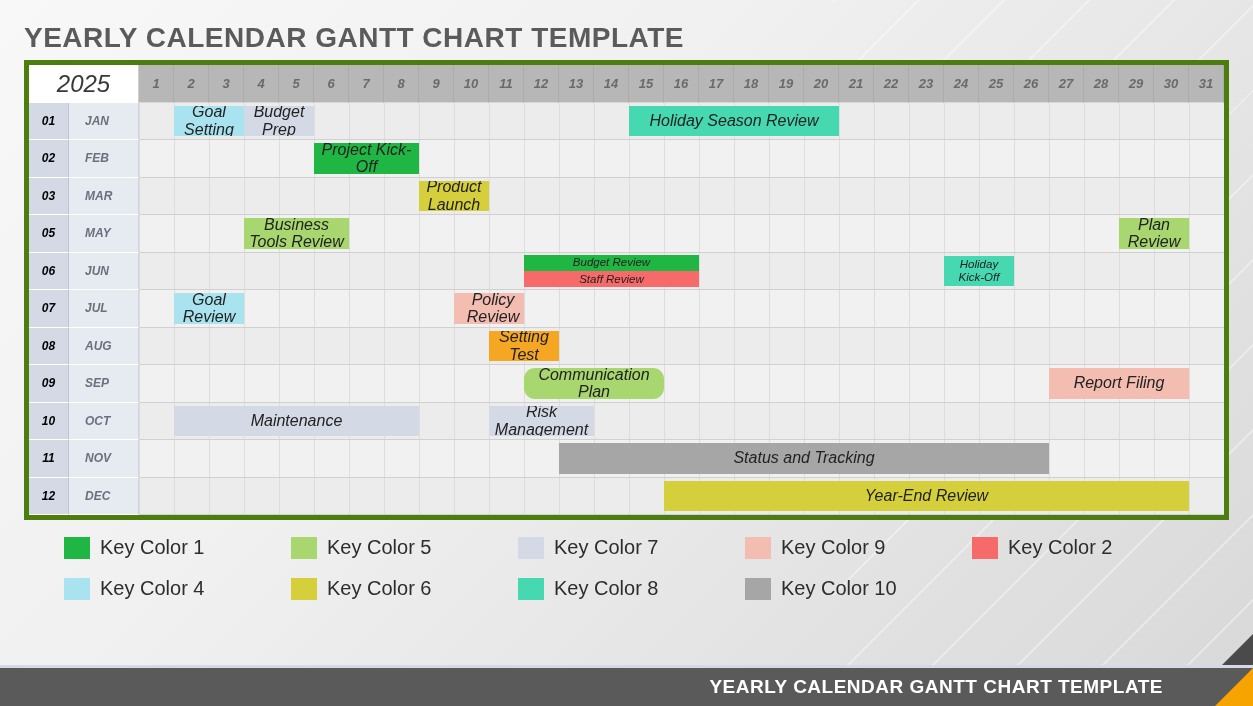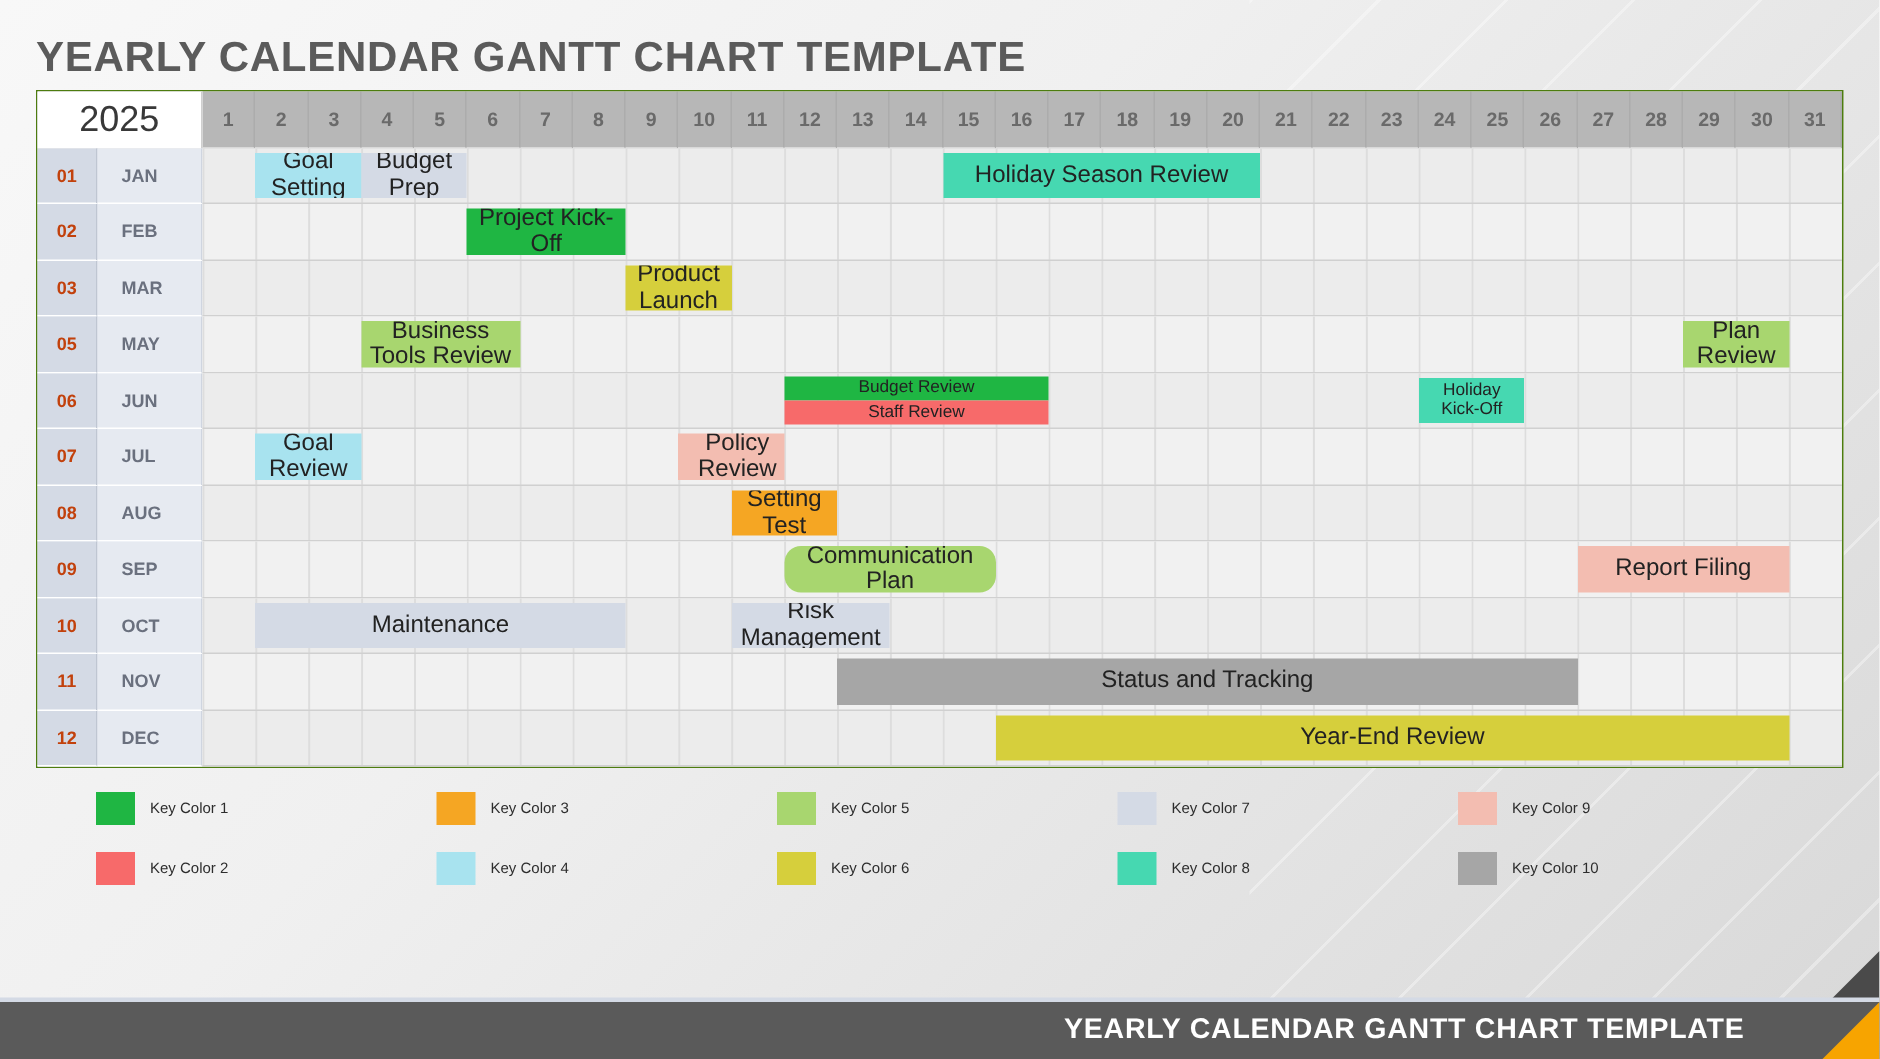--- a/index.html
+++ b/index.html
@@ -25,22 +25,23 @@
     padding: 22px 24px 0 24px;
   }
   .title {
     font-size: 28px;
     font-weight: 700;
     letter-spacing: 0.5px;
     color: #5b5b5b;
   }
   .chart {
     margin-top: 6px;
-    border: 1px solid #4d7c0f;
+    border: 5px solid #4d7c0f;
     background: #fff;
+    font-style: italic;
   }
   .row {
     display: grid;
     grid-template-columns: 40px 70px repeat(31, 1fr);
     height: 37.5px;
   }
   .header-row {
     background: #b7b7b7;
     color: #6a6a6a;
   }
@@ -52,21 +53,21 @@
     font-size: 24px;
     color: #383838;
     border-right: 1px solid #cfcfcf;
   }
   .cell {
     border-right: 1px solid rgba(0,0,0,0.06);
     border-bottom: 1px solid #d9d9d9;
   }
   .num-cell {
     background: #d4dae5;
-    color: #c2410c;
+    color: #000000;
     font-size: 12px;
     font-weight: 700;
     display:flex;align-items:center;justify-content:center;
     border-right: 1px solid #bfc6d2;
     border-bottom: 1px solid #fff;
   }
   .mon-cell {
     background: #e6eaf1;
     color: #6a707e;
     font-size: 12px;
@@ -107,21 +108,21 @@
   .tasks-half .task { top:2px; height:16px; font-size:11.5px; }
   .tasks-half .task.lower { top:auto; bottom:2px; }
   .legend {
     margin-top: 12px;
     padding: 4px 40px 20px 40px;
     display: grid;
     grid-template-columns: repeat(5, 1fr);
     row-gap: 18px;
     column-gap: 10px;
   }
-  .legend-item { display:flex; align-items:center; gap:10px; font-size:10px; color:#2d2d2d;}
+  .legend-item { display:flex; align-items:center; gap:10px; font-size:20px; color:#2d2d2d;}
   .swatch { width:26px; height:22px; }
   .footer {
     position: absolute; left:0; right:0; bottom:0; height:38px;
     background: #5a5a5a;
     color: #fff;
     display:flex; align-items:center; justify-content:flex-end;
     padding-right: 90px;
     font-size: 19px;
     font-weight: 600;
     letter-spacing: 0.5px;
@@ -270,24 +271,20 @@
         </div>
       </div>
     </div>
 
   <div class="legend">
       <div class="legend-item">
         <div class="swatch" style="background: rgb(31, 182, 67);"></div>
         <span>Key Color 1</span>
       </div>
       <div class="legend-item">
-        <div class="swatch" style="background: rgb(245, 166, 35);"></div>
-        <span>Key Color 3</span>
-      </div>
-      <div class="legend-item">
         <div class="swatch" style="background: rgb(168, 214, 111);"></div>
         <span>Key Color 5</span>
       </div>
       <div class="legend-item">
         <div class="swatch" style="background: rgb(212, 218, 229);"></div>
         <span>Key Color 7</span>
       </div>
       <div class="legend-item">
         <div class="swatch" style="background: rgb(243, 189, 177);"></div>
         <span>Key Color 9</span>

